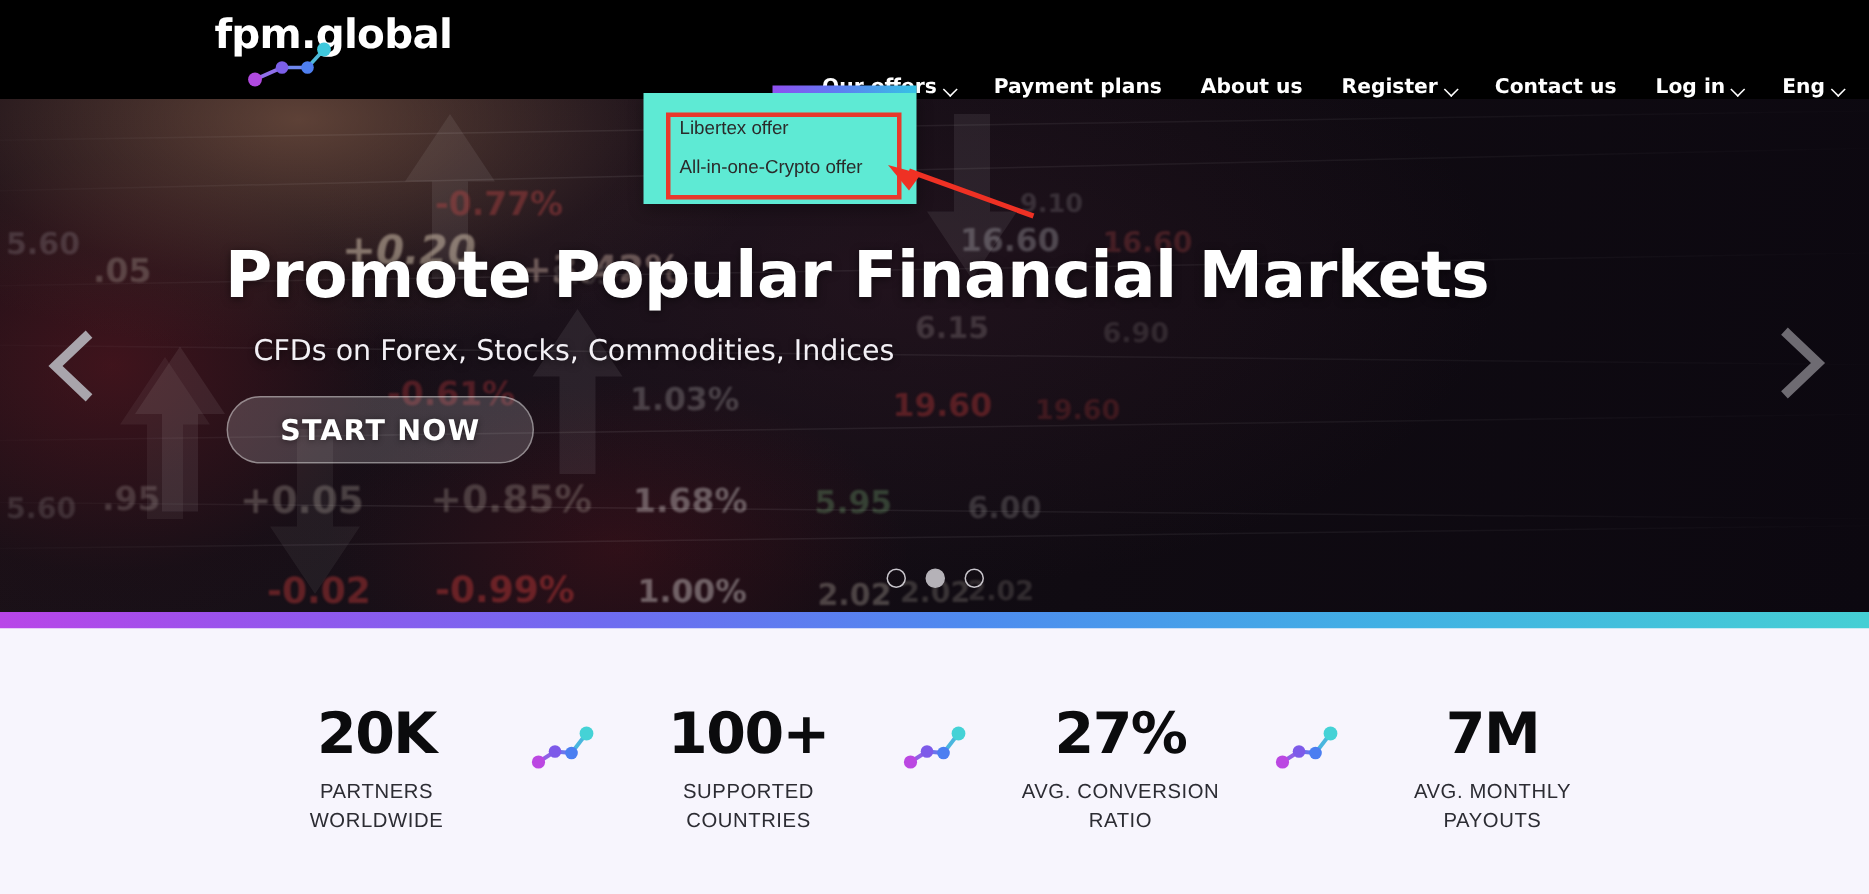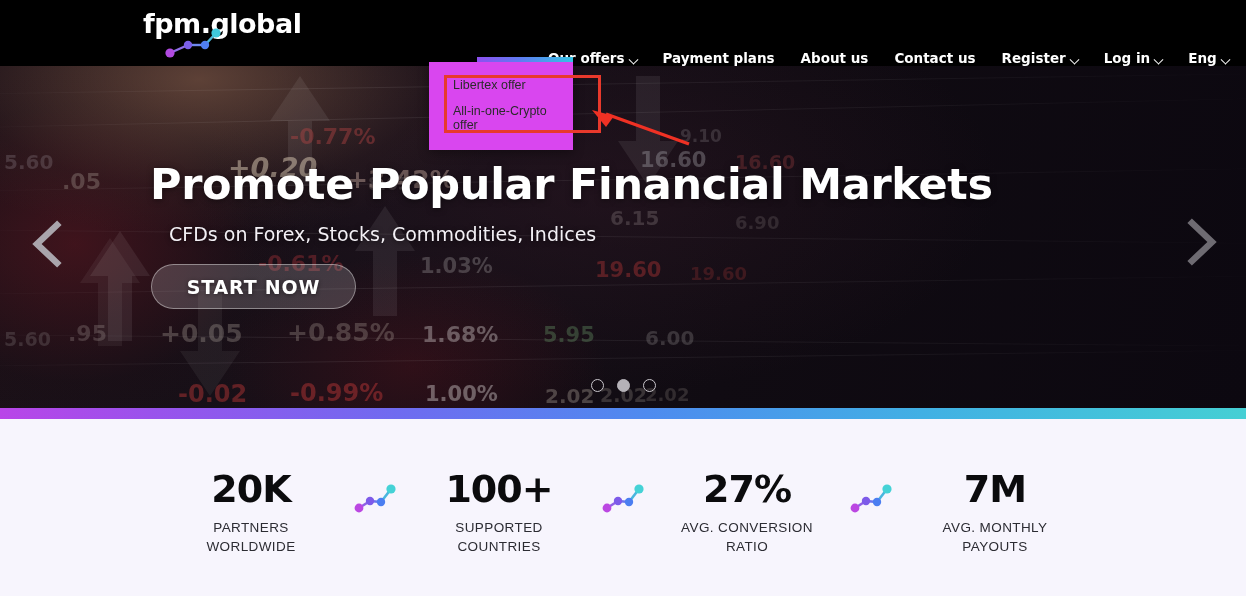--- a/index.html
+++ b/index.html
@@ -158,22 +158,22 @@
 
   .grad-bar {
     height: 11px;
     background: linear-gradient(90deg, #b945e8 0%, #9a52ec 12%, #6f6bf0 32%, #4e8bef 52%, #41b0e4 74%, #45cfd4 100%);
   }
 
   
   .dropdown {
     position: absolute;
     left: 429px; top: 62px;
-    width: 144px;
-    background: #d946ef;
+    width: 182px;
+    background: #5eead4;
     box-shadow: 0 3px 10px rgba(0,0,0,.35);
     z-index: 60;
     padding: 10px 0 12px 0;
   }
   .dropdown-topbar {
     position: absolute;
     right: 0; top: -5px;
     width: 96px; height: 5px;
     background: linear-gradient(90deg, #8e4ff0 0%, #5f7cf2 45%, #35c3e4 100%);
   }
@@ -260,25 +260,25 @@
       <span>Our offers</span>
       <span class="caret"></span>
     </div>
     <div class="nav-item">
       <span>Payment plans</span>
     </div>
     <div class="nav-item">
       <span>About us</span>
     </div>
     <div class="nav-item">
-      <span>Contact us</span>
-    </div>
-    <div class="nav-item">
       <span>Register</span>
       <span class="caret"></span>
+    </div>
+    <div class="nav-item">
+      <span>Contact us</span>
     </div>
     <div class="nav-item">
       <span>Log in</span>
       <span class="caret"></span>
     </div>
     <div class="nav-item">
       <span>Eng</span>
       <span class="caret"></span>
     </div>
   </div>

